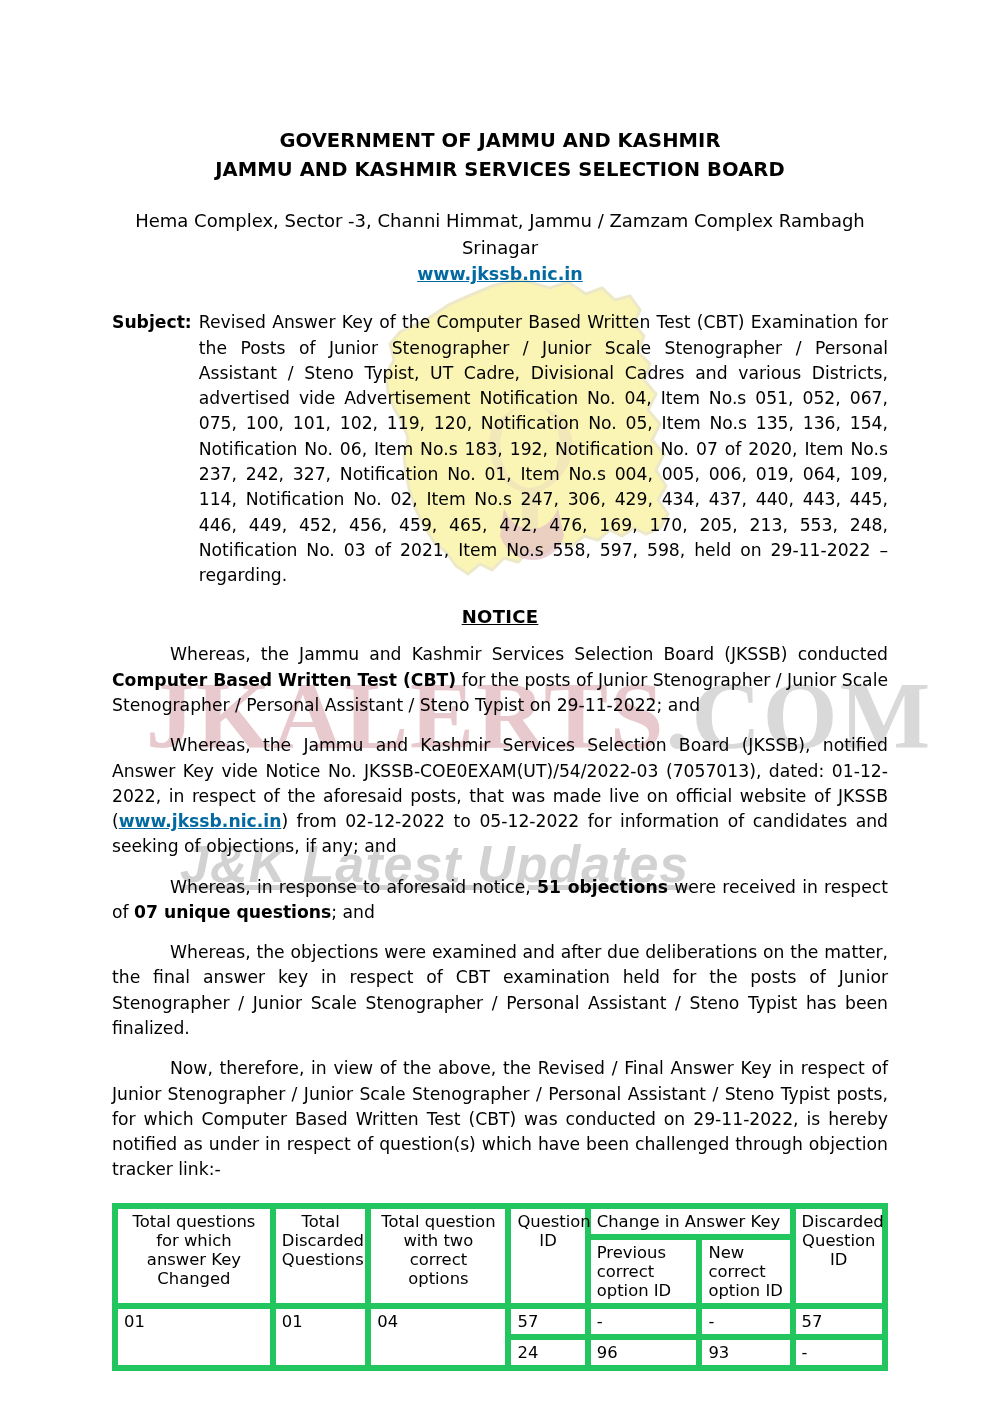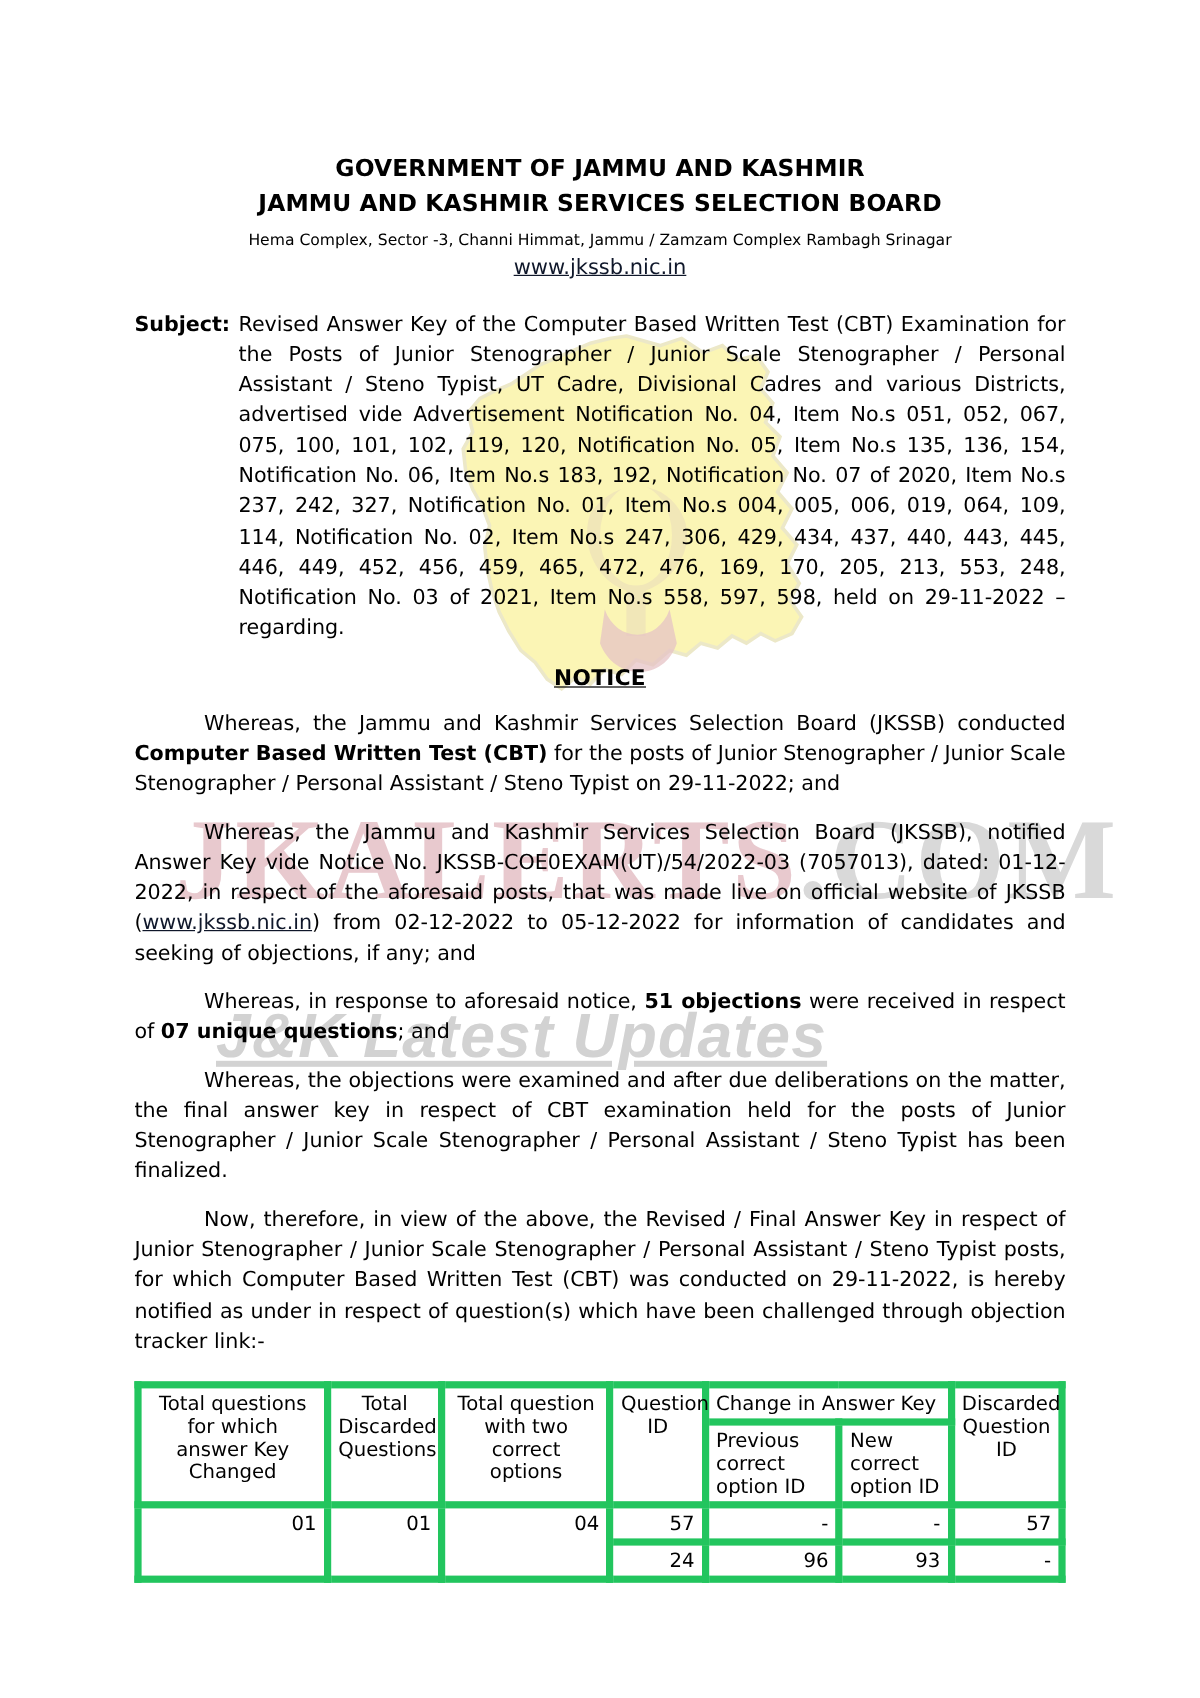--- a/index.html
+++ b/index.html
@@ -67,28 +67,29 @@
   .hdr-line {
     text-align: center;
     font-weight: bold;
     font-size: 19.5px;
     letter-spacing: .1px;
     line-height: 1.5;
   }
   .hdr-line.l1 { padding-top: 126px; }
   .hdr-addr {
     text-align: center;
-    font-size: 13px;
+    font-size: 18px;
     line-height: 1.55;
-    margin-top: 6px;
+    margin-top: 22px;
   }
   .hdr-url { text-align: center; margin-top: 2px; font-size: 17.5px; }
   .hdr-url a, .inline-link {
-    color: #0f172a;
+    color: #0369a1;
     text-decoration: underline;
+    font-weight: bold;
   }
 
   .subject-block {
     display: flex;
     margin-top: 26px;
     font-size: 17.2px;
     line-height: 1.47;
   }
   .subject-label { flex: 0 0 auto; padding-right: 7px; white-space: nowrap; }
   .subject-label b { font-weight: bold; }
@@ -121,21 +122,21 @@
     table-layout: fixed;
   }
   table.ans-table td, table.ans-table th {
     border: 6px solid #22c55e;
     padding: 3px 6px;
     font-weight: normal;
     vertical-align: top;
   }
   .th-center { text-align: center; }
   .th-left { text-align: left; }
-  .cell-center { text-align: right; vertical-align: middle; }
+  .cell-center { text-align: left; vertical-align: middle; }
   .hdr-top { height: 26px; }
 
   
   .note-line {
     margin-top: 20px;
     font-size: 17.2px;
     line-height: 1.5;
   }
   .note-line b { font-weight: bold; }
 </style>

